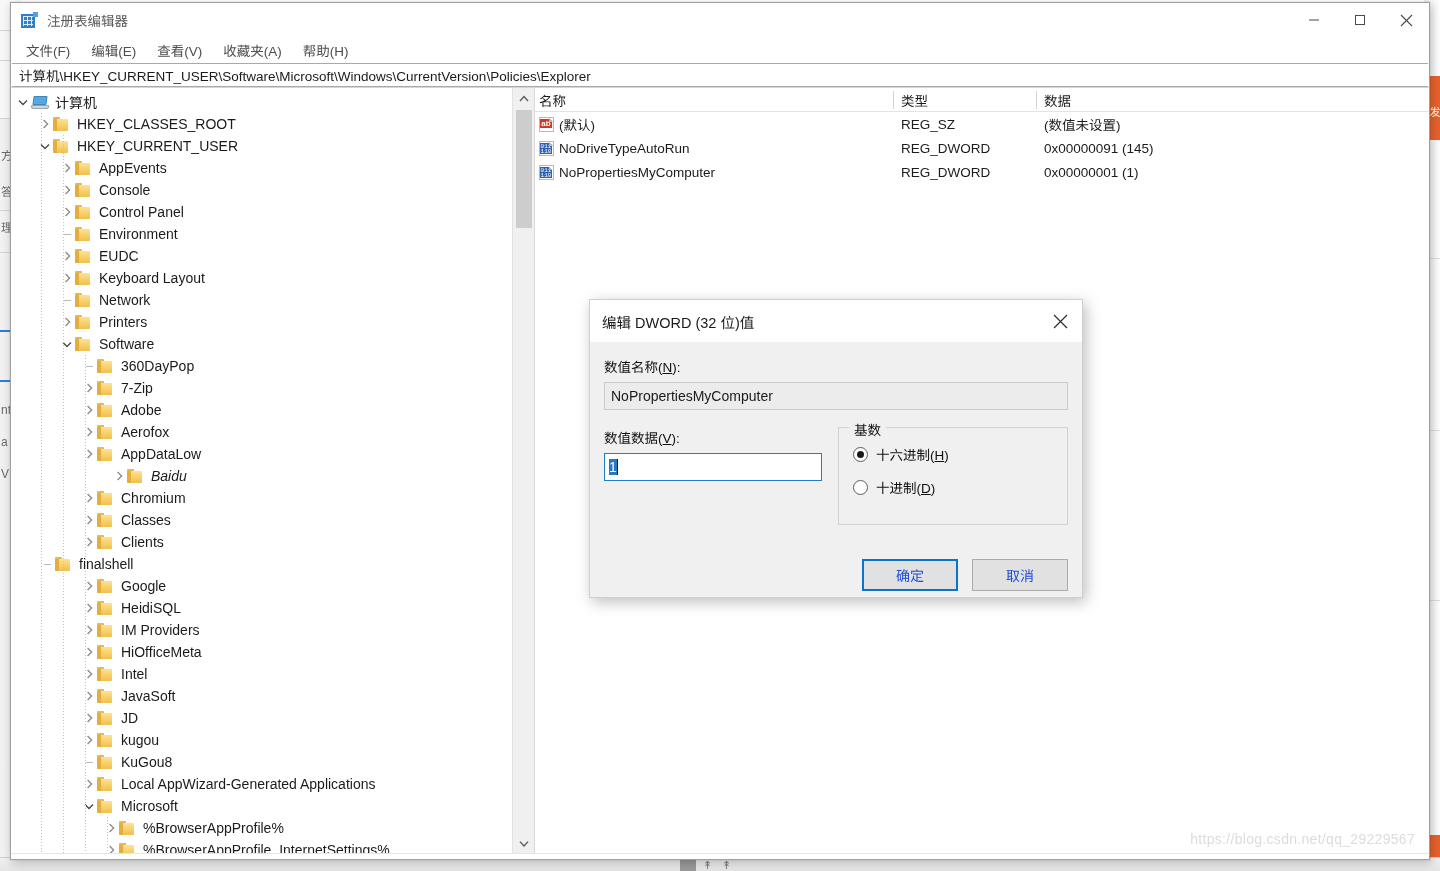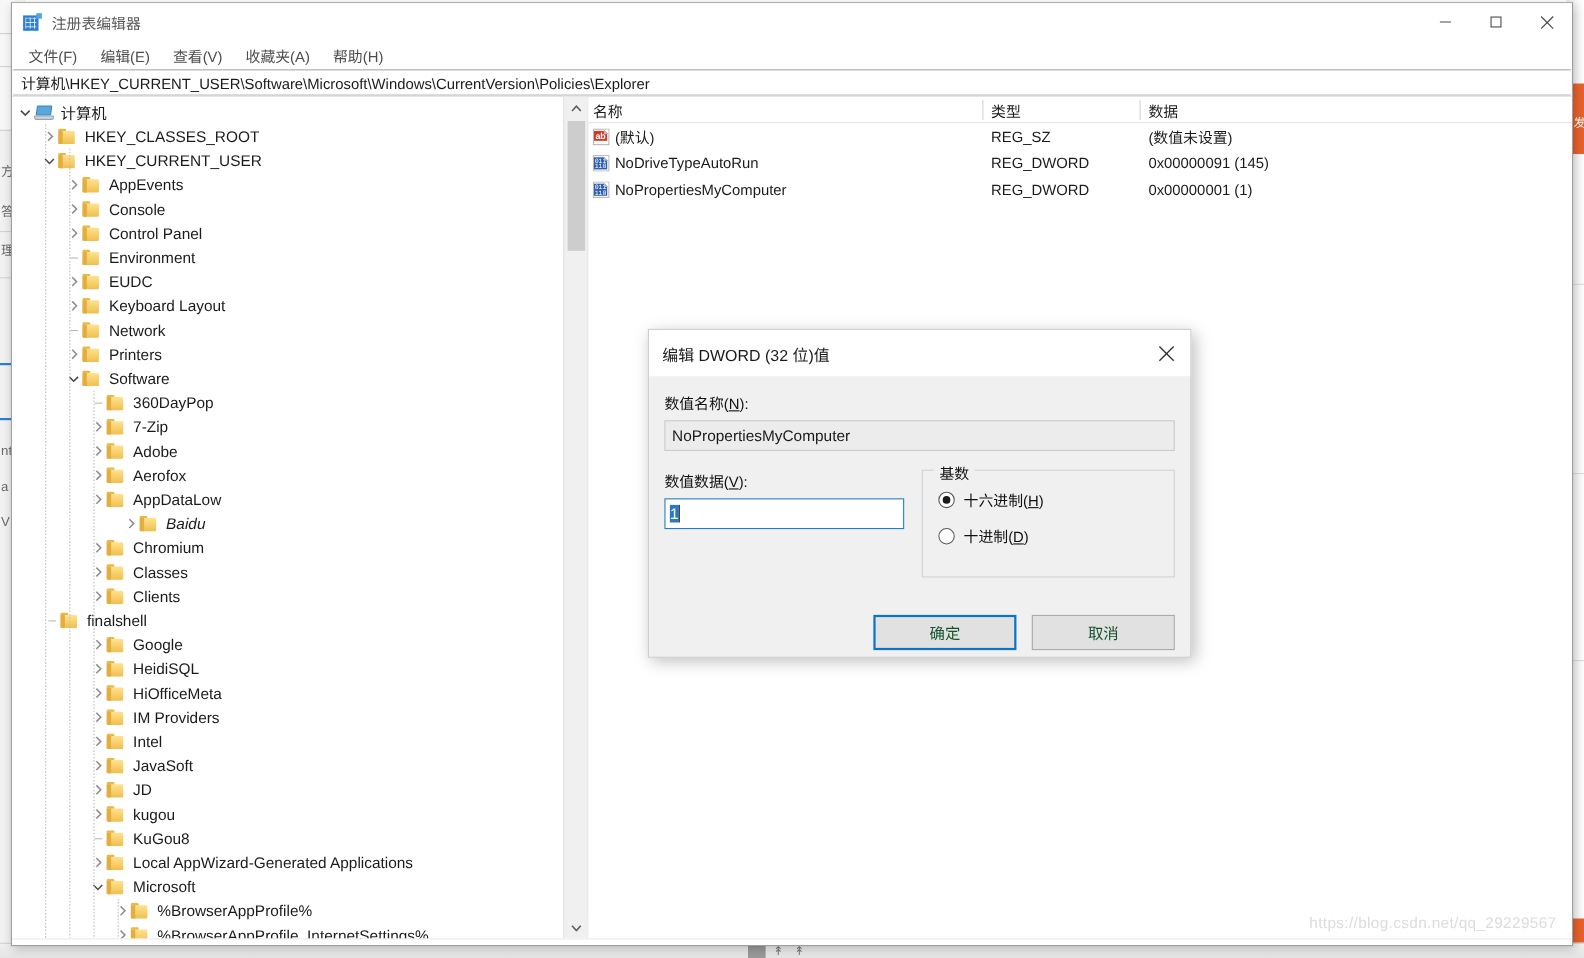--- a/index.html
+++ b/index.html
@@ -305,22 +305,22 @@
   }
   .radio-lbl {
     font-size: 13.5px; color:#111;
     font-family:"Liberation Sans","DejaVu Sans",sans-serif;
   }
   .dlg-footer {
     flex:none; height: 62px; display:flex; align-items:center; justify-content:flex-end;
     padding-right: 14px; gap: 14px;
   }
   .btn {
-    width: 130px; height: 32px; display:flex; align-items:center; justify-content:center;
-    font-size: 14px; color:#14532d; background:#e1e1e1; border:1px solid #ababab;
+    width: 96px; height: 32px; display:flex; align-items:center; justify-content:center;
+    font-size: 14px; color:#1d4ed8; background:#e1e1e1; border:1px solid #ababab;
     font-family:"Liberation Sans","DejaVu Sans",sans-serif;
     margin-top:17px;
   }
   .btn.primary { border: 2px solid #0a74c8; background:#e1e1e1; }
 </style>
 </head>
 <body>
 
 <div id="root">
 
@@ -708,34 +708,34 @@
               <div class="chev">
                 <svg width="7" height="10" viewBox="0 0 7 10">
                   <polyline points="1.6,1 5.6,5 1.6,9" fill="none" stroke="#8d8d8d" stroke-width="1.4"></polyline>
                 </svg>
               </div>
               <div class="folder">
                 <div class="tab"></div>
                 <div class="bd"></div>
                 <div class="lf"></div>
               </div>
+              <span>IM Providers</span>
+            </div>
+            <div class="trow" style="padding-left: 70px;">
+              <div class="chev">
+                <svg width="7" height="10" viewBox="0 0 7 10">
+                  <polyline points="1.6,1 5.6,5 1.6,9" fill="none" stroke="#8d8d8d" stroke-width="1.4"></polyline>
+                </svg>
+              </div>
+              <div class="folder">
+                <div class="tab"></div>
+                <div class="bd"></div>
+                <div class="lf"></div>
+              </div>
               <span>HiOfficeMeta</span>
-            </div>
-            <div class="trow" style="padding-left: 70px;">
-              <div class="chev">
-                <svg width="7" height="10" viewBox="0 0 7 10">
-                  <polyline points="1.6,1 5.6,5 1.6,9" fill="none" stroke="#8d8d8d" stroke-width="1.4"></polyline>
-                </svg>
-              </div>
-              <div class="folder">
-                <div class="tab"></div>
-                <div class="bd"></div>
-                <div class="lf"></div>
-              </div>
-              <span>IM Providers</span>
             </div>
             <div class="trow" style="padding-left: 70px;">
               <div class="chev">
                 <svg width="7" height="10" viewBox="0 0 7 10">
                   <polyline points="1.6,1 5.6,5 1.6,9" fill="none" stroke="#8d8d8d" stroke-width="1.4"></polyline>
                 </svg>
               </div>
               <div class="folder">
                 <div class="tab"></div>
                 <div class="bd"></div>

